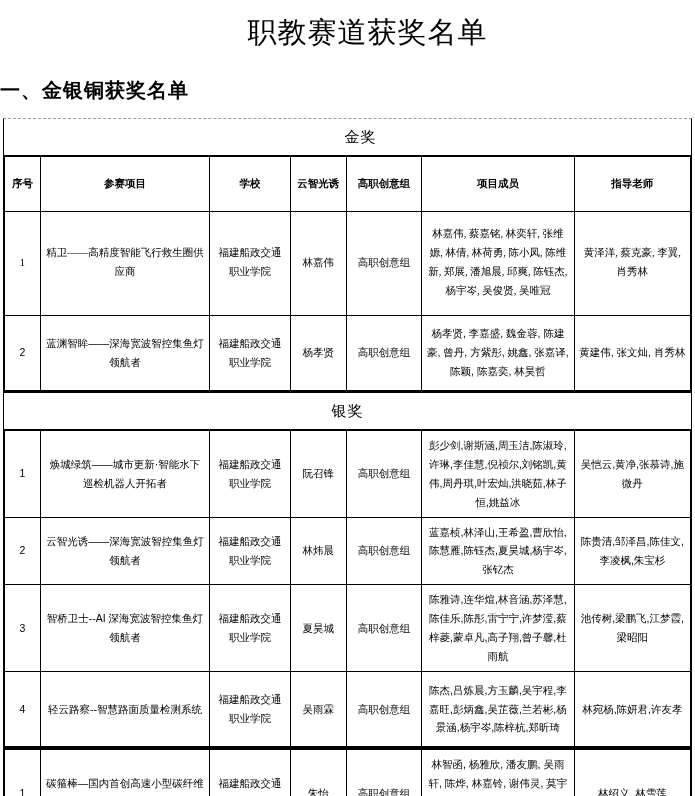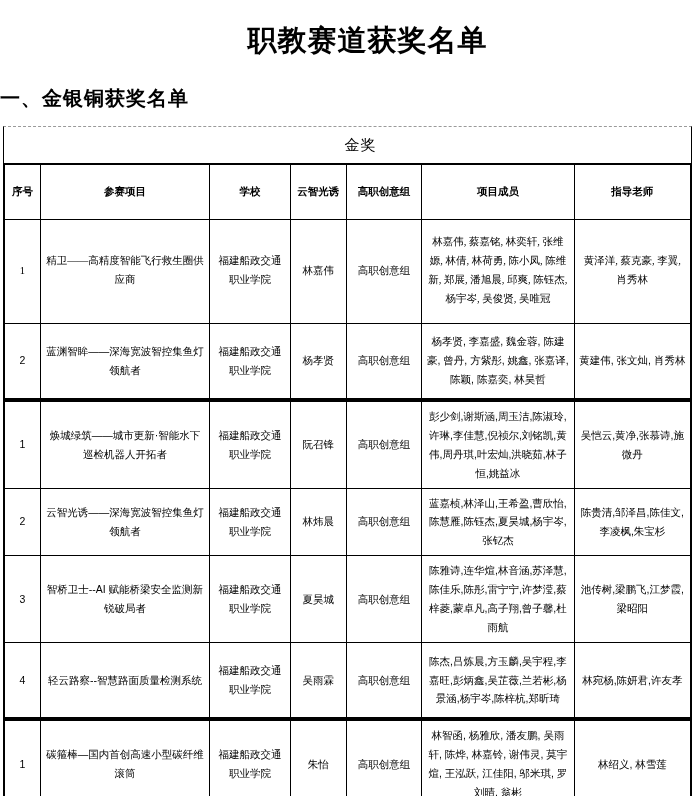--- a/index.html
+++ b/index.html
@@ -11,22 +11,22 @@
   }
   .page {
     width: 695px;
     min-height: 796px;
     margin: 0 auto;
     background: #ffffff;
   }
   .page-title {
     text-align: center;
     font-size: 29px;
-    font-weight: bold;
-    padding-top: 21px;
+    font-weight: normal;
+    padding-top: 13px;
     letter-spacing: 1px;
     margin-left: 40px;
   }
   .page-subtitle {
     font-size: 20px;
     font-weight: bold;
     margin-top: 24px;
     letter-spacing: 1px;
   }
   .tables {
@@ -123,20 +123,21 @@
           <td>杨孝贤</td>
           <td>高职创意组</td>
           <td>杨孝贤, 李嘉盛, 魏金蓉, 陈建豪, 曾丹, 方紫彤, 姚鑫, 张嘉译, 陈颖, 陈嘉奕, 林昊哲</td>
           <td>黄建伟, 张文灿, 肖秀林</td>
         </tr>
       </tbody>
         </table>
     </div>
 
     <div class="section">
+      <div class="section-bar">银奖</div>
       <table class="award">
         <colgroup>
           <col class="c-no">
             <col class="c-proj">
             <col class="c-school">
             <col class="c-leader">
           <col class="c-group">
             <col class="c-members">
             <col class="c-teacher">
         </colgroup>
@@ -154,21 +155,21 @@
           <td>2</td>
           <td>云智光诱——深海宽波智控集鱼灯领航者</td>
           <td>福建船政交通职业学院</td>
           <td>林炜晨</td>
           <td>高职创意组</td>
           <td>蓝嘉桢,林泽山,王希盈,曹欣怡,陈慧雁,陈钰杰,夏昊城,杨宇岑,张钇杰</td>
           <td>陈贵清,邹泽昌,陈佳文,李凌枫,朱宝杉</td>
         </tr>
         <tr class="row-mid">
           <td>3</td>
-          <td>智桥卫士--AI 赋能桥梁安全监测新锐破局者</td>
+          <td>智桥卫士--AI 深海宽波智控集鱼灯领航者</td>
           <td>福建船政交通职业学院</td>
           <td>夏昊城</td>
           <td>高职创意组</td>
           <td>陈雅诗,连华煊,林音涵,苏泽慧,陈佳乐,陈彤,雷宁宁,许梦滢,蔡梓菱,蒙卓凡,高子翔,曾子馨,杜雨航</td>
           <td>池传树,梁鹏飞,江梦霞,梁昭阳</td>
         </tr>
         <tr class="row-mid">
           <td>4</td>
           <td>轻云路察--智慧路面质量检测系统</td>
           <td>福建船政交通职业学院</td>

